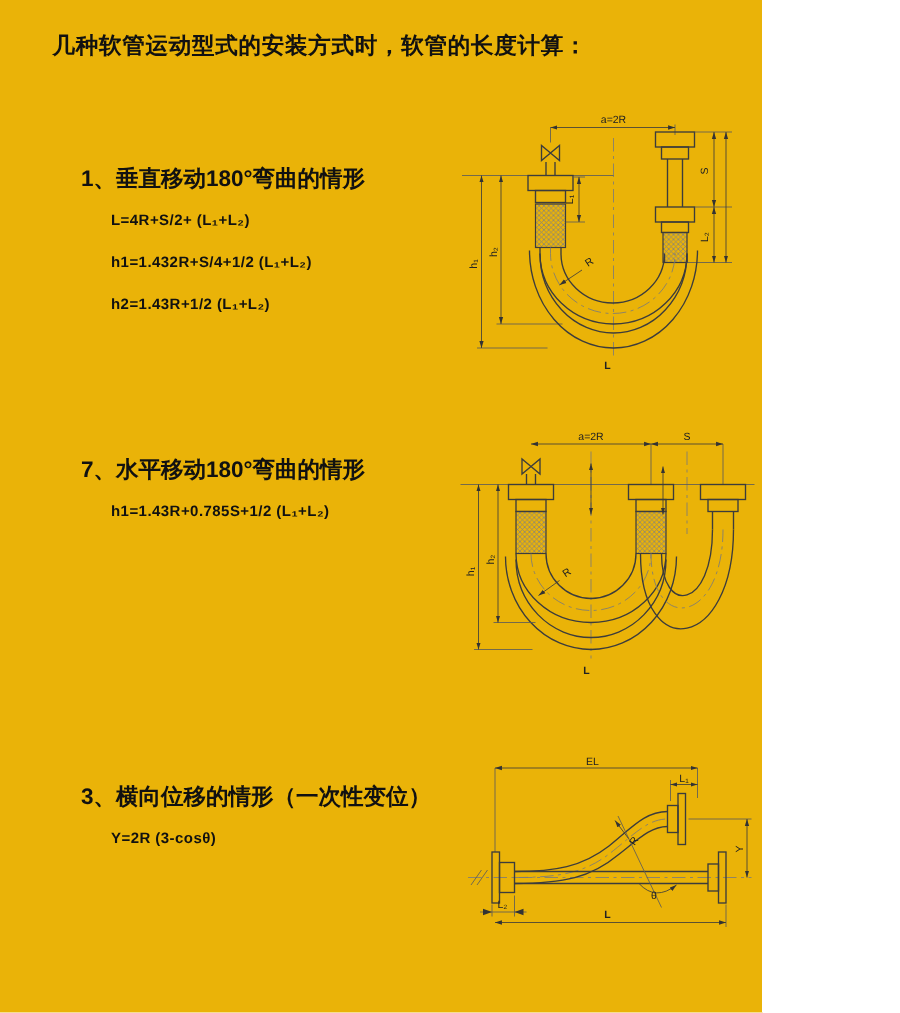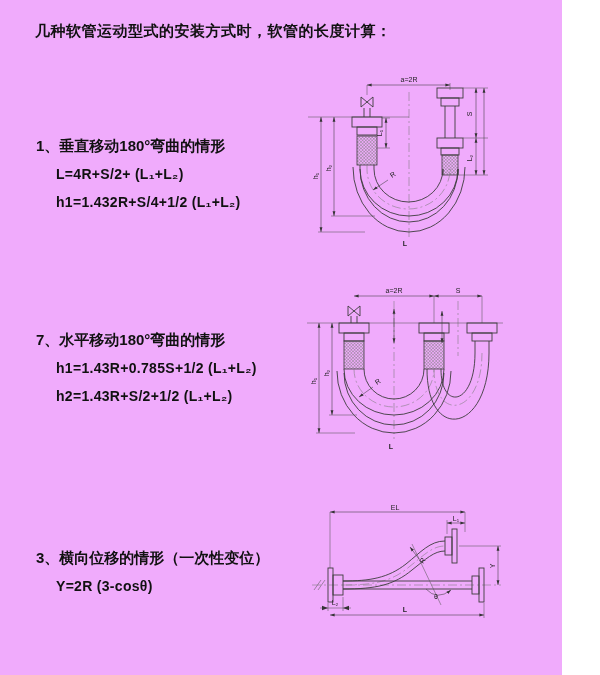--- a/index.html
+++ b/index.html
@@ -1,27 +1,27 @@
 <!DOCTYPE html>
 <html><head>
 <meta charset="utf-8">
 <style>
   html,body { margin:0; padding:0; background:#fff; }
   .page {
-    position:relative; width:562px; height:675px; background:#f0abfc;
+    position:relative; width:508px; height:675px; background:#eab308;
     font-family:"Liberation Sans","DejaVu Sans",sans-serif; color:#111;
     overflow:hidden;
   }
   .title {
     position:absolute; left:35px; top:20px;
     font-size:15px; font-weight:bold; letter-spacing:0.5px; line-height:22px;
   }
-  .sec { position:absolute; left:36px;margin-top:26px; }
+  .sec { position:absolute; left:54px; }
   .sec .h { font-size:15px; font-weight:bold; line-height:28px; white-space:nowrap; }
-  .sec .f { font-size:14px; font-weight:bold; line-height:28px; margin-left:20px; white-space:nowrap; letter-spacing:0.3px; }
+  .sec .f { font-size:10px; font-weight:bold; line-height:28px; margin-left:20px; white-space:nowrap; letter-spacing:0.3px; }
   .diag { position:absolute; }
   
   .ln   { stroke:#3c3c3c; stroke-width:0.9;  fill:none; }
   .thin { stroke:#5a5a5a; stroke-width:0.55; fill:none; }
   .cl   { stroke:#7a7a7a; stroke-width:0.55; fill:none; stroke-dasharray:9 3 2 3; }
   .dim  { stroke:#3c3c3c; stroke-width:0.55; fill:none; marker-start:url(#arr); marker-end:url(#arr); }
   .ldr  { stroke:#3c3c3c; stroke-width:0.55; fill:none; marker-end:url(#arr); }
   .hr   { fill:url(#hat); stroke:#3c3c3c; stroke-width:0.8; }
   text.dl { font-size:7px; fill:#222; font-family:"Liberation Sans","DejaVu Sans",sans-serif; }
 </style>
@@ -40,26 +40,26 @@
       </pattern>
     </defs>
   </svg>
 
   <div class="title">几种软管运动型式的安装方式时，软管的长度计算：</div>
 
   <div class="sec" style="top:106px">
     <div class="h">1、垂直移动180°弯曲的情形</div>
     <div class="f">L=4R+S/2+ (L₁+L₂)</div>
     <div class="f">h1=1.432R+S/4+1/2 (L₁+L₂)</div>
+    <div class="f">h2=1.43R+1/2 (L₁+L₂)</div>
   </div>
 
   <div class="sec" style="top:300px">
     <div class="h">7、水平移动180°弯曲的情形</div>
     <div class="f">h1=1.43R+0.785S+1/2 (L₁+L₂)</div>
-    <div class="f">h2=1.43R+S/2+1/2 (L₁+L₂)</div>
   </div>
 
   <div class="sec" style="top:518px">
     <div class="h">3、横向位移的情形（一次性变位）</div>
     <div class="f">Y=2R (3-cosθ)</div>
   </div>
 
   <svg class="diag" style="left:305px; top:70px" width="280" height="190" viewBox="0 0 280 190">
 
     <line class="cl" x1="104" y1="22" x2="104" y2="168"></line>

